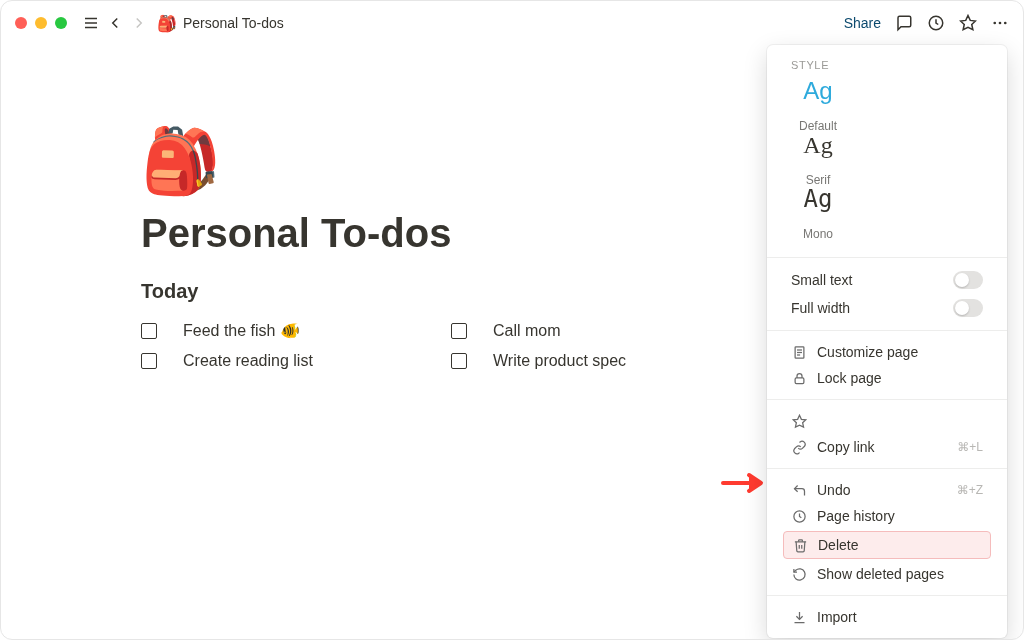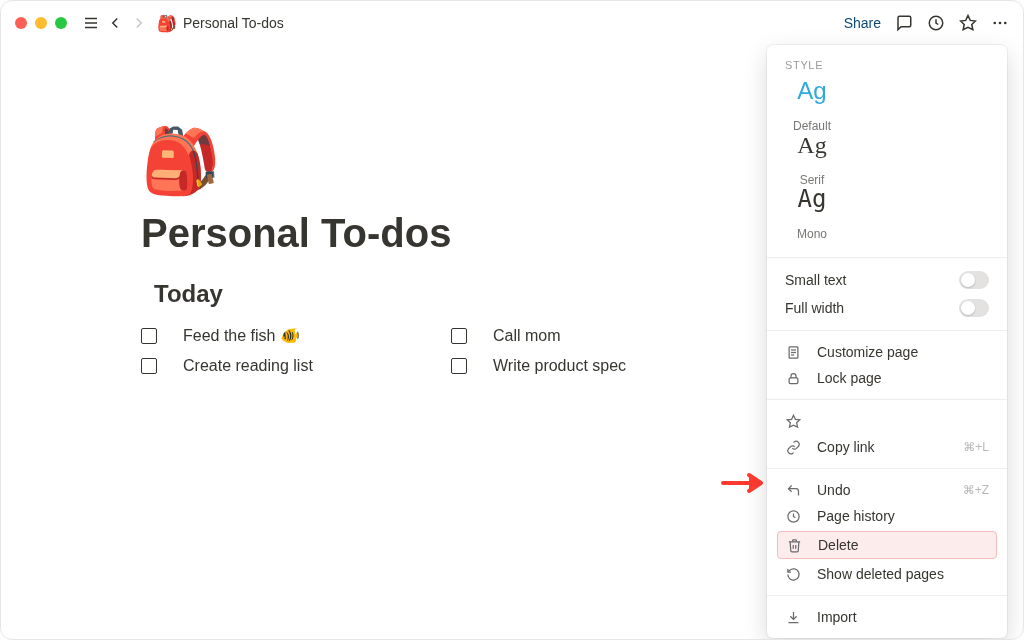--- a/index.html
+++ b/index.html
@@ -42,53 +42,53 @@
   .right-actions { display: flex; align-items: center; gap: 14px; }
   .share-btn { font-size: 14px; color: #0c4a6e; }
   .act-icon { width: 18px; height: 18px; display:flex; align-items:center; justify-content:center; color:#37352f; }
   
   .page {
     padding: 24px 0 0 140px;
     width: 720px;
   }
   .page-icon { font-size: 64px; line-height: 1; margin-bottom: 18px; margin-top: 60px;}
   .page-title { font-size: 40px; font-weight: 700; margin: 18px 0 24px; }
-  .section-title { font-size: 24px; font-weight: 600; margin: 20px 13px 18px; }
+  .section-title { font-size: 20px; font-weight: 600; margin: 20px 0 18px; }
   .todos { display: grid; grid-template-columns: 1fr 1fr; column-gap: 40px; row-gap: 12px; }
   .todo { display: flex; align-items: center; gap: 26px; font-size: 16px; }
   .checkbox {
     width: 16px; height: 16px; border: 1.5px solid #37352f; border-radius: 2px;
     flex-shrink: 0;
   }
   
   .panel {
     position: absolute;
     top: 44px; right: 16px;
     width: 240px;
     background: #ffffff;
     border-radius: 6px;
     box-shadow: 0 0 0 1px rgba(15,15,15,0.05), 0 8px 24px rgba(15,15,15,0.15);
     font-size: 14px;
     overflow: hidden;
   }
-  .panel .section { border-bottom: 1px solid #ededec; padding: 8px 4px; }
+  .panel .section { border-bottom: 1px solid #ededec; padding: 8px 10px; }
   .panel .section:last-child { border-bottom: none; }
   .style-label {
     font-size: 11px; font-weight: 500; letter-spacing: 0.06em;
     color: #9b9a97; padding: 6px 14px 8px;
   }
   .fonts { display: flex; justify-content: space-around; padding: 0 6px 8px; flex-direction: column; }
   .font-opt { text-align: center; width: 70px; cursor: pointer; }
   .font-sample { font-size: 24px; line-height: 1; }
   .font-sample.default { font-family: -apple-system, sans-serif; color: #2eaadc; }
   .font-sample.serif { font-family: Georgia, "Times New Roman", serif; }
   .font-sample.mono { font-family: ui-monospace, Menlo, monospace; }
   .font-name { font-size: 12px; color: #787774; margin-top: 16px; }
   .row {
-    display: flex; align-items: center; gap: 16px;
+    display: flex; align-items: center; gap: 10px;
     padding: 5px 14px; cursor: pointer;
     color: #37352f;
   }
   .row .label { flex: 1; }
   .row .shortcut { font-size: 12px; color: #b8b7b4; }
   .row .icon { width: 16px; height: 16px; display:flex; align-items:center; justify-content:center; color:#6b6b6b; }
   .toggle {
     width: 30px; height: 18px; border-radius: 9px; background: #e3e2e0;
     position: relative; flex-shrink: 0;
   }

